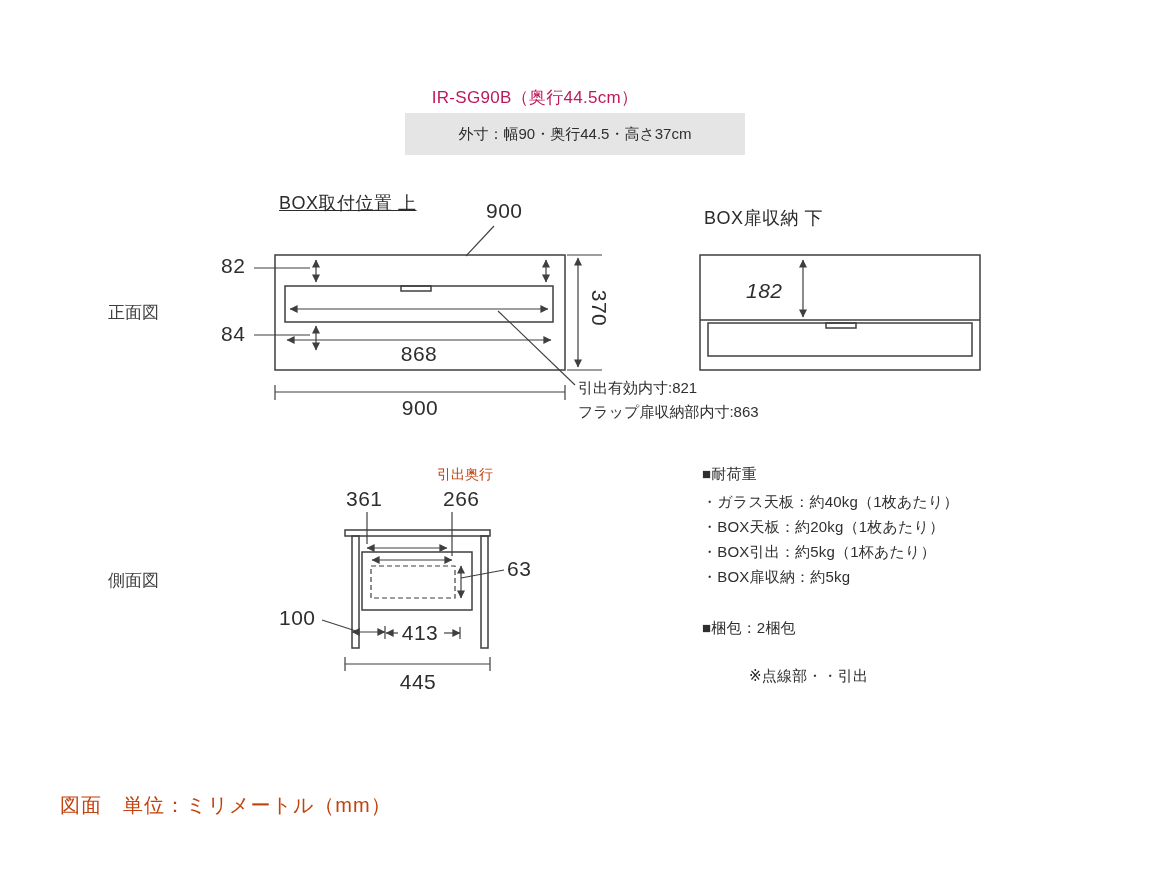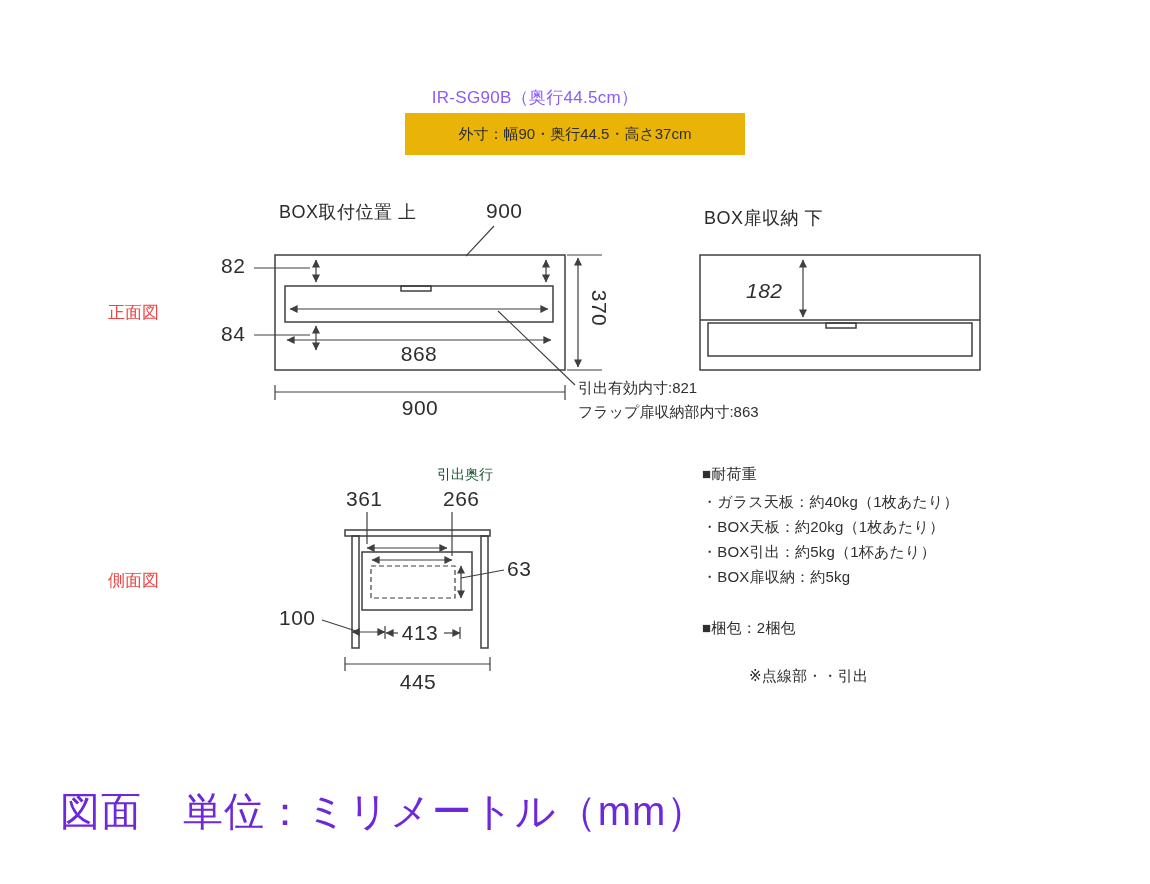--- a/index.html
+++ b/index.html
@@ -11,39 +11,39 @@
   .canvas {
     position:relative;
     width:1150px;
     height:884px;
     background:#ffffff;
     overflow:hidden;
   }
   .abs { position:absolute; white-space:nowrap; }
   svg.linework { position:absolute; left:0; top:0; }
 
-  .product-title { font-size:17px; color:#8b5cf6; text-align:center; letter-spacing:0.3px; }
+  .product-title { font-size:17px; color:#be185d; text-align:center; letter-spacing:0.3px; }
   .outer-badge {
-    background:#eab308;
+    background:#e5e5e5;
     display:flex; align-items:center; justify-content:center;
     font-size:15px; color:#2f2f2f;
   }
-  .section-label { font-size:17px; color:#ef4444; }
+  .section-label { font-size:17px; color:#404040; }
   .pos-title { font-size:18px; color:#2b2b2b; letter-spacing:0.5px; }
   .dim { font-size:21px; color:#2e2e2e; letter-spacing:0.5px; }
   .dim.center { text-align:center; }
   .rot90 {
     display:flex; align-items:center; justify-content:center;
     transform:rotate(90deg);
   }
   .note-s { font-size:15px; color:#2f2f2f; }
-  .caption-s { font-size:14px; color:#14532d; }
+  .caption-s { font-size:14px; color:#c2410c; }
   .spec { font-size:15px; color:#2f2f2f; letter-spacing:0.2px; }
   .felt-note { font-size:15px; color:#2f2f2f; letter-spacing:0.4px; }
-  .unit-note { font-size:40px; color:#6d28d9; font-weight:500; letter-spacing:1px; }
+  .unit-note { font-size:20px; color:#c2410c; font-weight:500; letter-spacing:1px;margin-top:8px; }
 </style>
 </head>
 <body>
 
 <div class="canvas">
 
   <svg class="linework" width="1150" height="884" viewBox="0 0 1150 884">
     <defs>
       <marker id="ah" viewBox="0 0 10 10" refX="9.5" refY="5" markerWidth="9" markerHeight="8" orient="auto-start-reverse" markerUnits="userSpaceOnUse">
         <path d="M0,0 L10,5 L0,10 Z" fill="#3f3f3f"></path>
@@ -104,21 +104,21 @@
         <line x1="345" y1="657" x2="345" y2="671"></line>
         <line x1="490" y1="657" x2="490" y2="671"></line>
       </g>
     </g>
   </svg>
 
   <div class="abs product-title" style="left:404px;top:86px;width:262px;">IR-SG90B（奥行44.5cm）</div>
 
   <div class="abs outer-badge" style="left:405px;top:113px;width:340px;height:42px;">外寸：幅90・奥行44.5・高さ37cm</div>
 
-  <div class="abs pos-title" style="left:279px;top:200px;">BOX取付位置 上</div>
+  <div class="abs pos-title" style="left:279px;top:191px;text-decoration:underline;">BOX取付位置 上</div>
   <div class="abs pos-title" style="left:704px;top:206px;">BOX扉収納 下</div>
   <div class="abs section-label" style="left:108px;top:301px;">正面図</div>
   <div class="abs section-label" style="left:108px;top:569px;">側面図</div>
 
   <div class="abs dim" style="left:486px;top:199px;">900</div>
   <div class="abs dim" style="left:221px;top:254px;">82</div>
   <div class="abs dim" style="left:221px;top:322px;">84</div>
   <div class="abs dim center" style="left:392px;top:342px;width:54px;">868</div>
   <div class="abs dim rot90" style="left:577px;top:287px;width:44px;height:42px;">370</div>
   <div class="abs dim center" style="left:394px;top:396px;width:52px;">900</div>

